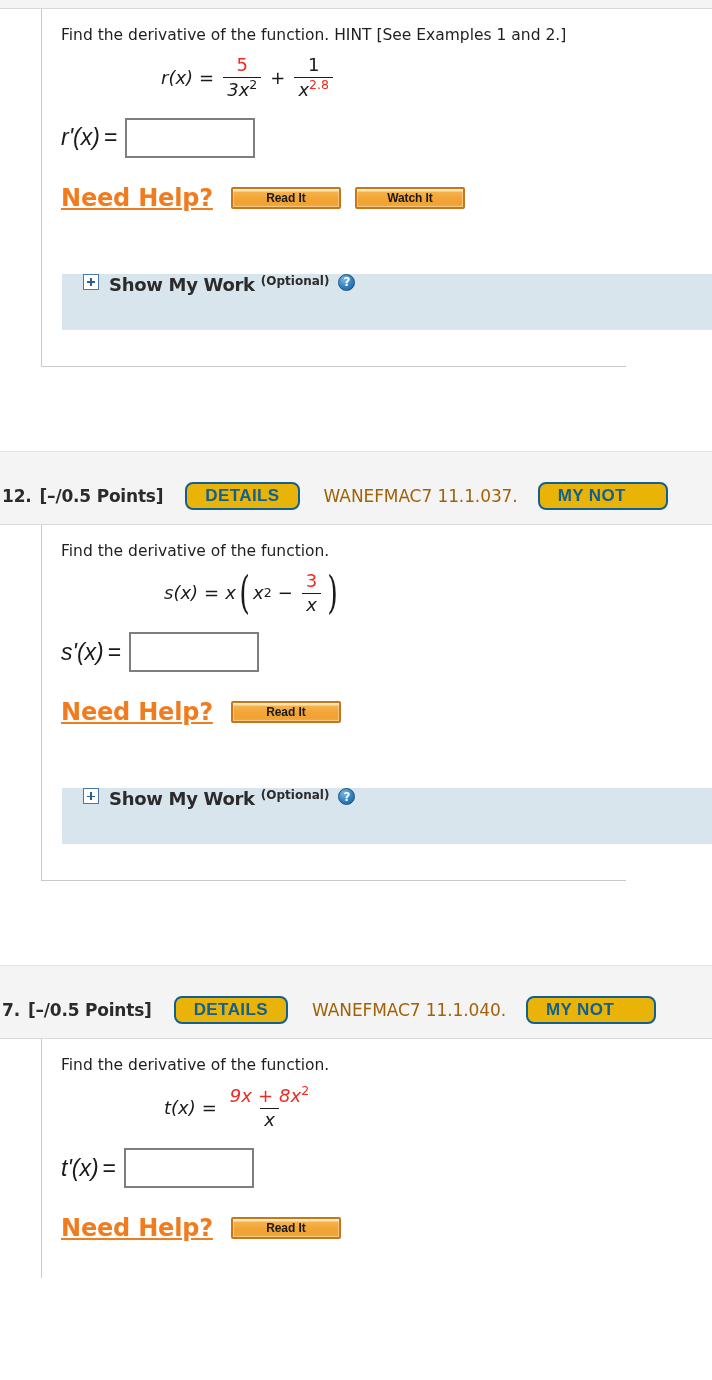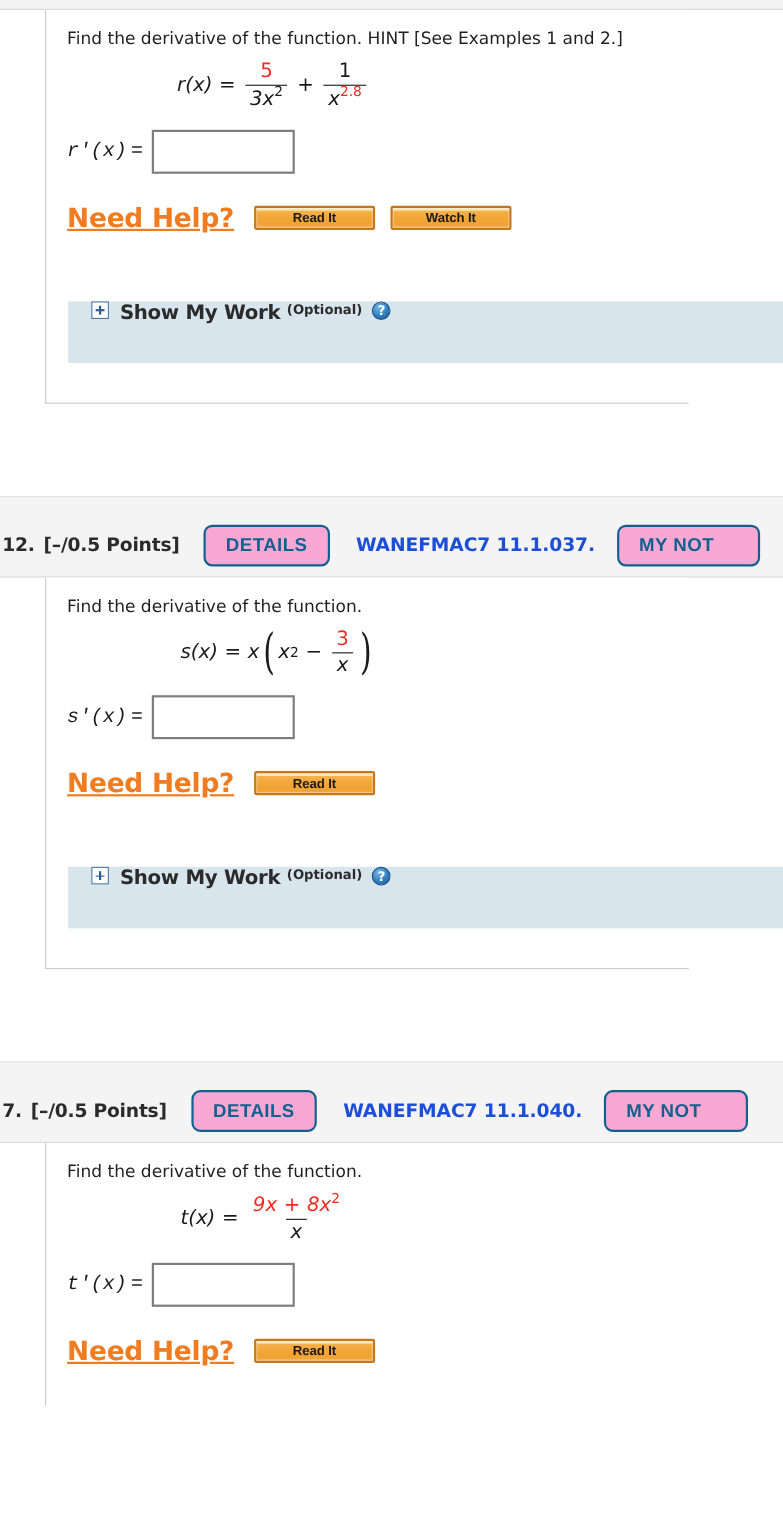--- a/index.html
+++ b/index.html
@@ -55,34 +55,34 @@
     letter-spacing: -0.2px;
     color: #2b2b2b;
     margin-right: 22px;
   }
   .pill-btn {
     display: inline-flex;
     align-items: center;
     justify-content: center;
     border: 2px solid #11608f;
     border-radius: 8px;
-    background: #f9a8d4;
+    background: #eab308;
     color: #11608f;
     font-size: 17px;
     font-weight: bold;
     letter-spacing: 0.4px;
-    height: 38px;
+    height: 28px;
     padding: 0 18px;
     box-sizing: border-box;
   }
   .q-code {
-    font-weight: bold;
+    font-weight: normal;
     font-size: 17px;
     letter-spacing: -0.1px;
-    color: #1d4ed8;
+    color: #a16207;
     margin: 0 20px 0 24px;
   }
   .pill-btn.clipped {
     padding-right: 40px;
   }
 
   
   .q-body {
     border-left: 1px solid #c9c9c9;
     border-bottom: 1px solid #c9c9c9;
@@ -166,23 +166,23 @@
     display: inline-block;
   }
 
   
   .answer-row {
     display: flex;
     align-items: center;
     padding: 14px 0 0 19px;
   }
   .answer-label {
-    font-size: 18px;
+    font-size: 23px;
     font-style: italic;
-    font-family: Liberation Mono, monospace;
+    font-family: Liberation Sans, sans-serif;
     margin-right: 8px;
     white-space: nowrap;
   }
   .answer-label .eq { font-style: normal; margin-left: 4px; }
   .answer-input {
     width: 130px;
     height: 40px;
     border: 2px solid #7e7e7e;
     background: #ffffff;
     box-sizing: border-box;

